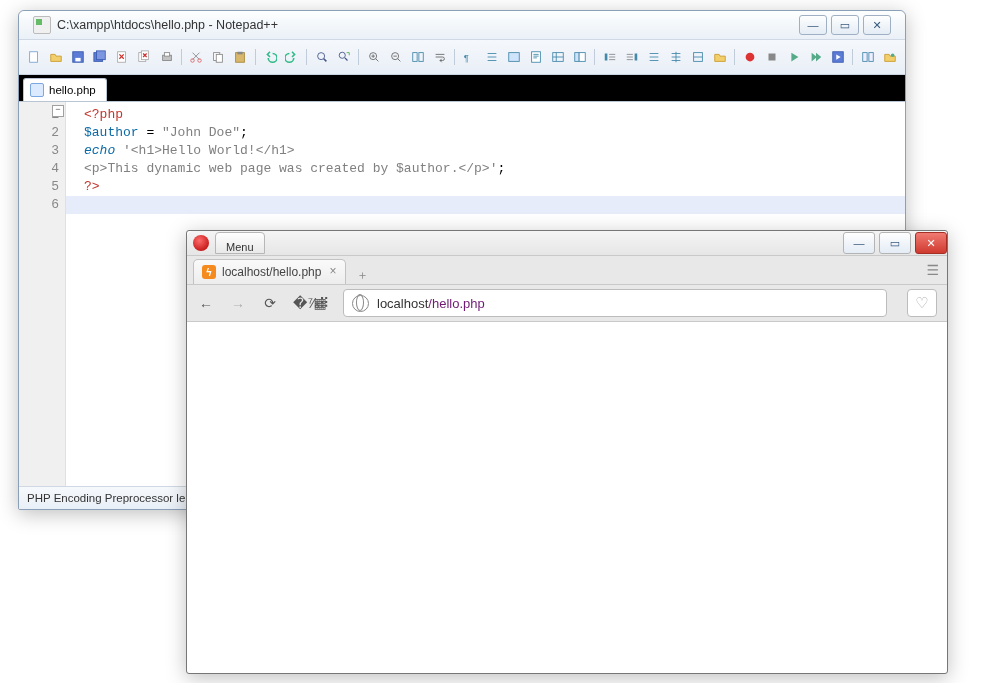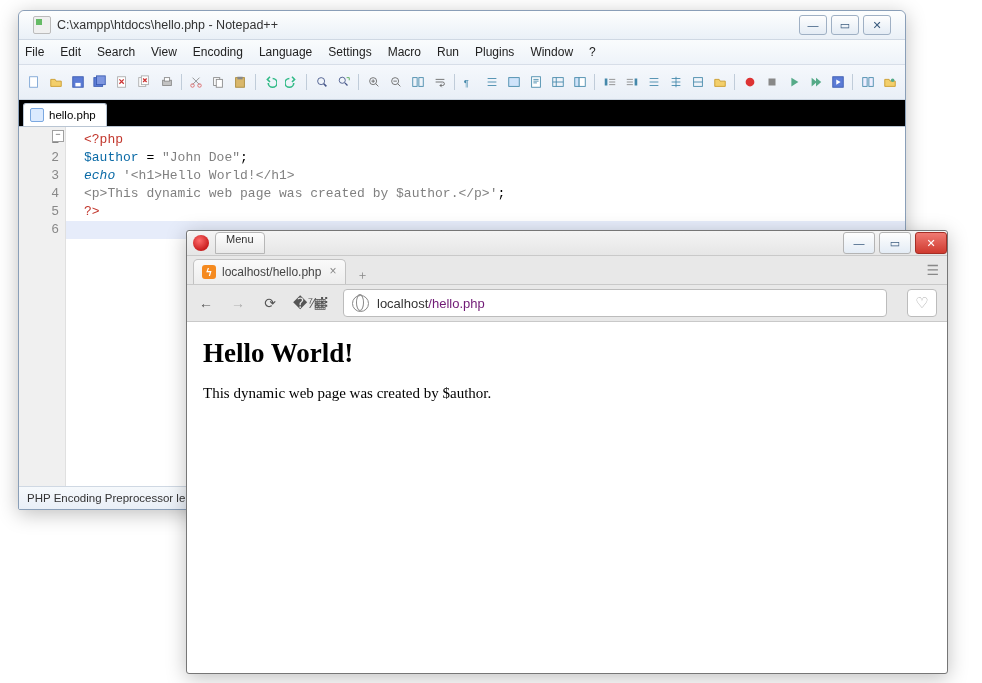--- a/index.html
+++ b/index.html
@@ -33,21 +33,21 @@
   .c-kw  { color:#0a6aa6;font-style:italic; }
   .c-var { color:#0a6aa6; }
   .c-str { color:#808080; }
   .c-op  { color:#000; }
   .statusbar { height:22px; background:linear-gradient(#f6f9fc,#e9eff7); border-top:1px solid #cfd8e3; display:flex; align-items:center; padding:0 8px; color:#333; font-size:11.5px; }
 
   
   #browser { left:186px; top:230px; width:760px; height:442px; background:#fff; border:1px solid #767676; border-radius:3px; overflow:hidden; display:flex; flex-direction:column; }
   #browser .titlebar { height:24px; background:linear-gradient(#f4f4f4,#e6e6e6); border-bottom:1px solid #c9c9c9; padding:0 0 0 6px;}
   .opera-logo { width:16px; height:16px; border-radius:50%; background:radial-gradient(circle at 40% 35%,#ff6b6b,#c81e1e 70%); margin-right:6px; }
-  .menu-chip { border:1px solid #b7b7b7; background:linear-gradient(#fefefe,#e9e9e9); border-radius:4px 4px 0 0; height:20px; padding:0 10px; display:flex; align-items:flex-start; font-size:11px; color:#333;}
+  .menu-chip { border:1px solid #b7b7b7; background:linear-gradient(#fefefe,#e9e9e9); border-radius:4px 4px 0 0; height:20px; padding:0 10px; display:flex; align-items:flex-end; font-size:11px; color:#333;}
   #browser .win-controls .win-btn { width:30px; height:20px; border-radius:3px; border:1px solid #b4b4b4; }
   #browser .win-controls .close-btn { background:linear-gradient(#f07a72,#cf3a2f); border-color:#a52e25; color:#fff;}
   .btabbar { height:28px; background:#e8e8e8; border-bottom:1px solid #c9c9c9; display:flex; align-items:flex-end; padding:0 6px; position:relative;}
   .btab { height:24px; background:linear-gradient(#fafafa,#ededed); border:1px solid #c2c2c2; border-bottom:none; border-radius:5px 5px 0 0; padding:0 24px 0 8px; display:flex; align-items:center; gap:6px; font-size:12px; color:#444; position:relative;}
   .btab .x { position:absolute; right:6px; top:5px; width:13px; height:13px; color:#888; font-size:12px; text-align:center; line-height:12px;}
   .fav-x { width:14px; height:14px; background:#f58a1f; border-radius:3px; color:#fff; font-weight:bold; font-size:10px; display:flex; align-items:center; justify-content:center;}
   .newtab { width:20px; height:18px; margin-left:6px; display:flex; align-items:center; justify-content:center; color:#888;}
   .panel-icon { position:absolute; right:8px; top:6px; color:#888; font-size:14px; }
   .navbar { height:36px; background:#e8e8e8; border-bottom:1px solid #c9c9c9; display:flex; align-items:center; padding:0 10px; gap:14px; }
   .navbtn { color:#555; width:18px; text-align:center; font-size:14px; }
@@ -67,34 +67,20 @@
 <div id="npp" class="window">
   <div class="titlebar">
     <div class="title-icon"></div>
     <div class="title-text">C:\xampp\htdocs\hello.php - Notepad++</div>
     <div class="win-controls">
       <div class="win-btn">—</div>
       <div class="win-btn">▭</div>
       <div class="win-btn">✕</div>
     </div>
   </div>
-  <div class="menubar">
-    <span>File</span>
-    <span>Edit</span>
-    <span>Search</span>
-    <span>View</span>
-    <span>Encoding</span>
-    <span>Language</span>
-    <span>Settings</span>
-    <span>Macro</span>
-    <span>Run</span>
-    <span>Plugins</span>
-    <span>Window</span>
-    <span>?</span>
-  </div>
   <div class="toolbar">
     <div class="tbtn">
         <svg viewBox="0 0 16 16">
           <rect x="3" y="2" width="9" height="12" fill="#fff" stroke="#7aa3d4"></rect>
         </svg>
       </div>
     <div class="tbtn">
         <svg viewBox="0 0 16 16">
           <path d="M2 5h5l1 2h6v6H2z" fill="#f3cf6b" stroke="#c99a2a"></path>
         </svg>
@@ -385,17 +371,13 @@
     <div class="navbtn" style="opacity:.4">→</div>
     <div class="navbtn">⟳</div>
     <div class="navbtn">�⅞⠿</div>
     <div class="navbtn" style="margin-left:-14px;">▦</div>
     <div class="addr">
       <div class="globe"></div>
       <span class="hostpath"><span>localhost</span><span class="path">/hello.php</span></span>
     </div>
     <div class="heart">♡</div>
   </div>
-  <div class="page">
-    <h1>Hello World!</h1>
-    <p>This dynamic web page was created by $author.</p>
-  </div>
 </div>
 
 </body></html>

